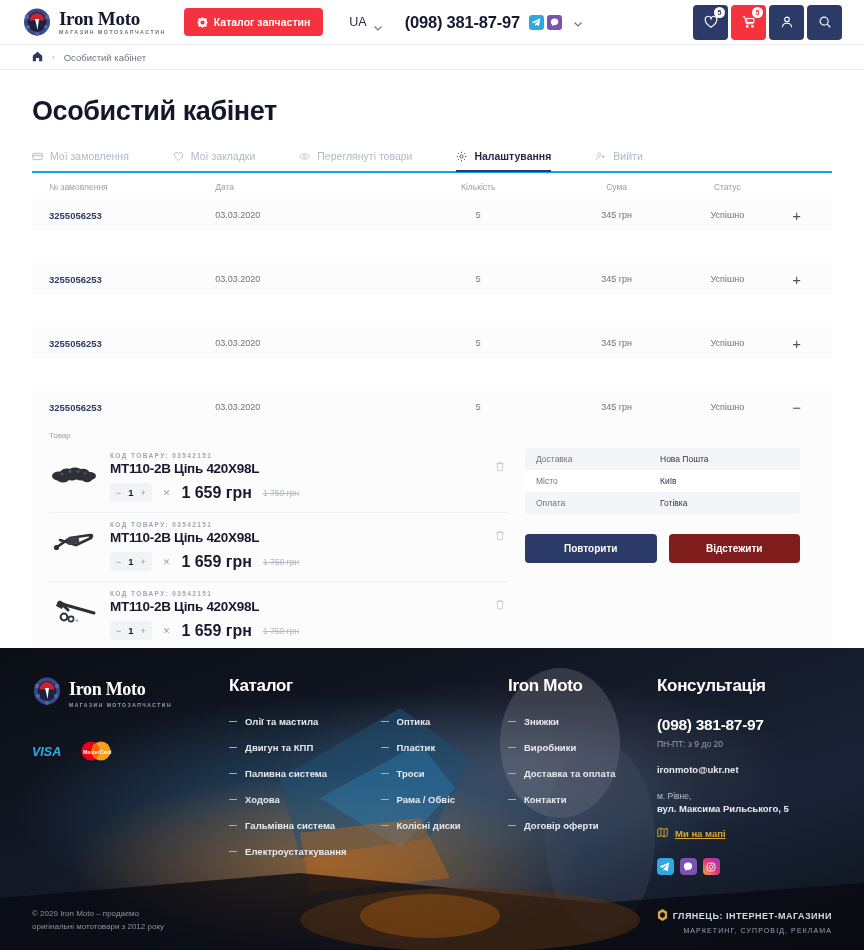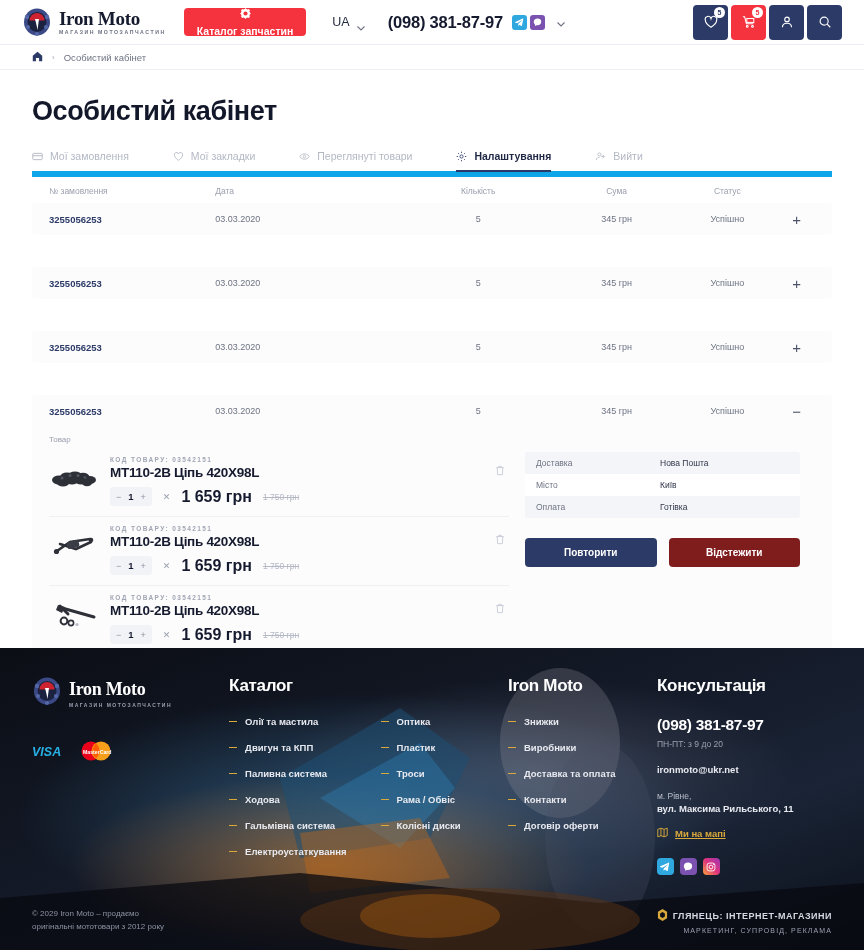--- a/index.html
+++ b/index.html
@@ -26,21 +26,20 @@
   .logo-sub {
     font-size: 5.2px; color: #6b7180; letter-spacing: 1.55px;
     margin-top: 2px; font-weight: bold;
   }
   .catalog-btn {
     margin-left: 18px; background: #f5333f; color: #fff;
     border: none; border-radius: 4px; height: 28px;
     padding: 0 13px; font-size: 10.5px; font-weight: bold;
     display: flex; align-items: center; gap: 6px; cursor: pointer;
     font-family: "Liberation Sans", sans-serif;
-    flex-direction: column;
   }
   .gear-ic { width: 11px; height: 11px; display:block; }
   .lang {
     margin-left: 26px; display: flex; align-items: center; gap: 7px;
     font-size: 12.5px; font-weight: normal; color: #252b40; cursor: pointer;
   }
   .chev { width: 8px; height: 5px; display:block; }
   .phone {
     margin-left: 23px; font-size: 16.5px; font-weight: bold;
     color: #151a2e; letter-spacing: -0.2px; cursor: pointer;
@@ -74,21 +73,21 @@
   .crumb-txt { font-size: 9.5px; color: #6d7382; }
 
   
   .main { padding: 0 32px; }
   .page-title {
     font-size: 27px; font-weight: bold; color: #121729;
     margin-top: 26px; letter-spacing: -0.4px;
   }
   .tabs {
     display: flex; gap: 0; margin-top: 23px;
-    border-bottom: 6px solid #0ea5e9;
+    border-bottom: 2px solid #0ea5e9;
   }
   .tab {
     display: flex; align-items: center; gap: 7px;
     padding: 0 0 9px 0; margin-right: 44px;
     font-size: 10.5px; color: #b3b8c4; cursor: pointer;
     position: relative;
   }
   .tab.active { color: #1f2745; font-weight: bold; }
   .tab.active::after {
     content: ""; position: absolute; left: 0; right: 0; bottom: -1px;
@@ -755,21 +754,21 @@
             </li>
         </ul>
       </div>
 
       <div class="fcol-cons">
         <div class="f-head">Консультація</div>
         <div class="f-phone">(098) 381-87-97</div>
         <div class="f-hours">ПН-ПТ: з 9 до 20</div>
         <div class="f-mail">ironmoto@ukr.net</div>
         <div class="f-addr1">м. Рівне,</div>
-        <div class="f-addr2">вул. Максима Рильського, 11</div>
+        <div class="f-addr2">вул. Максима Рильського, 5</div>
         <div class="f-map">
           <span>
             <svg width="11" height="11" viewBox="0 0 14 14" fill="none" stroke="#d9a93c" stroke-width="1.2">
                 <path d="M1 3l4-1.5 4 1.5 4-1.5v9.5L9 12.5 5 11 1 12.5z"></path>
                 <path d="M5 1.5V11M9 3v9.5"></path>
               </svg>
           </span>
           <span>Ми на мапі</span>
         </div>
         <div class="f-socials">

